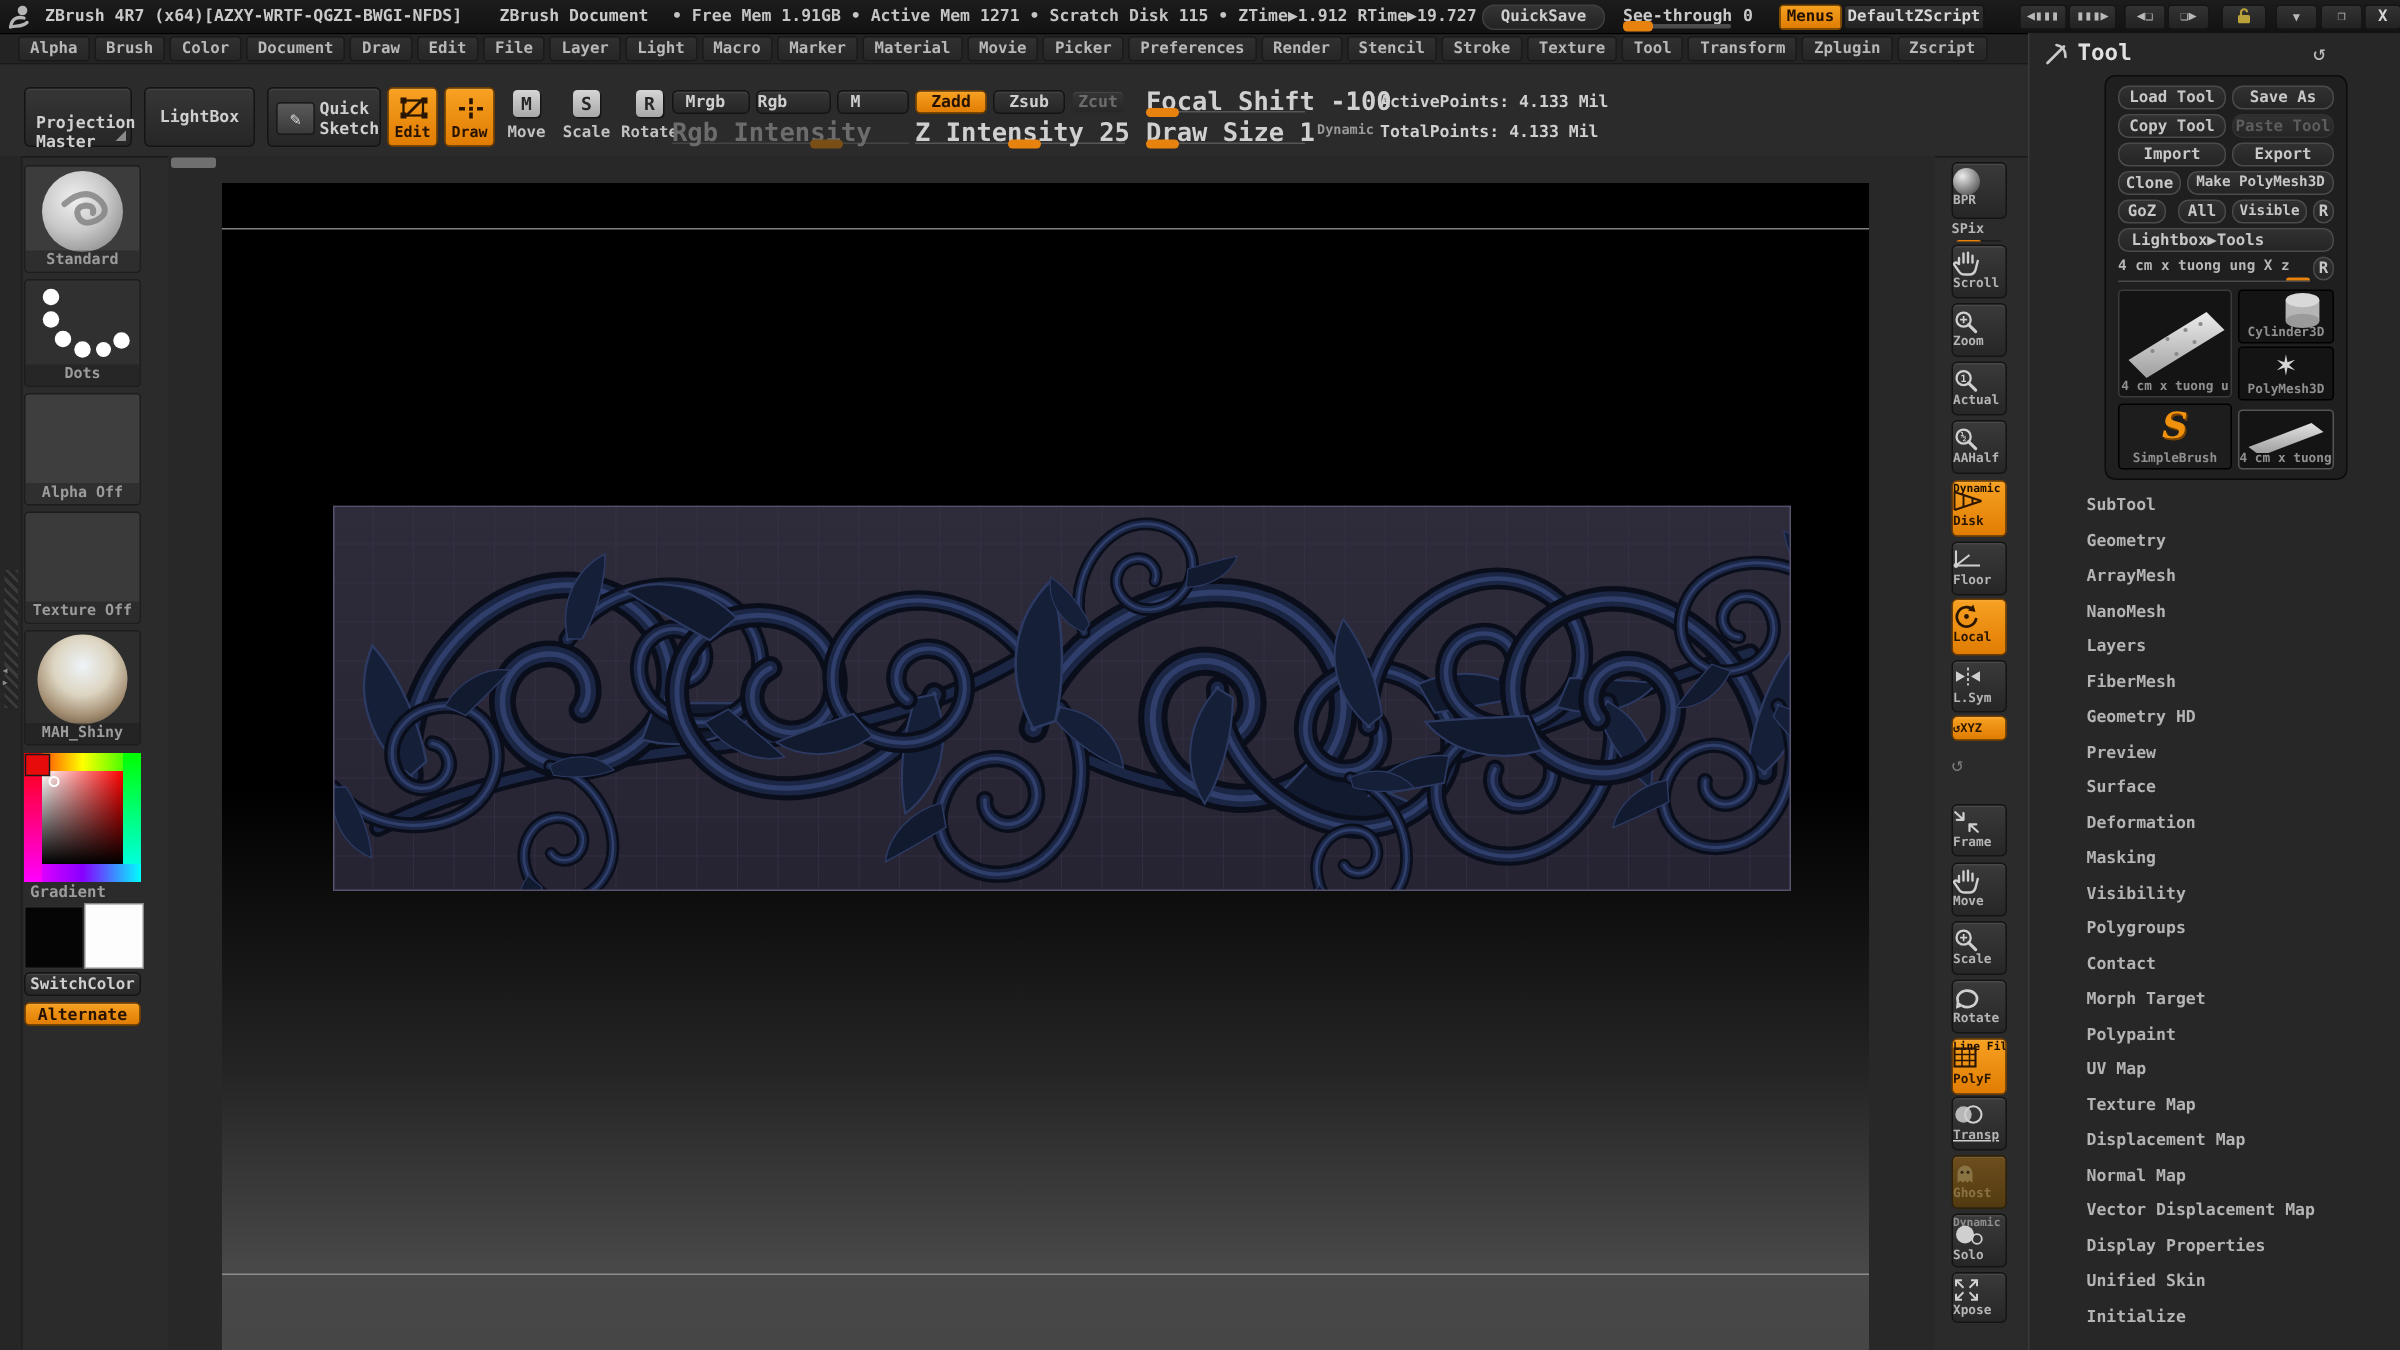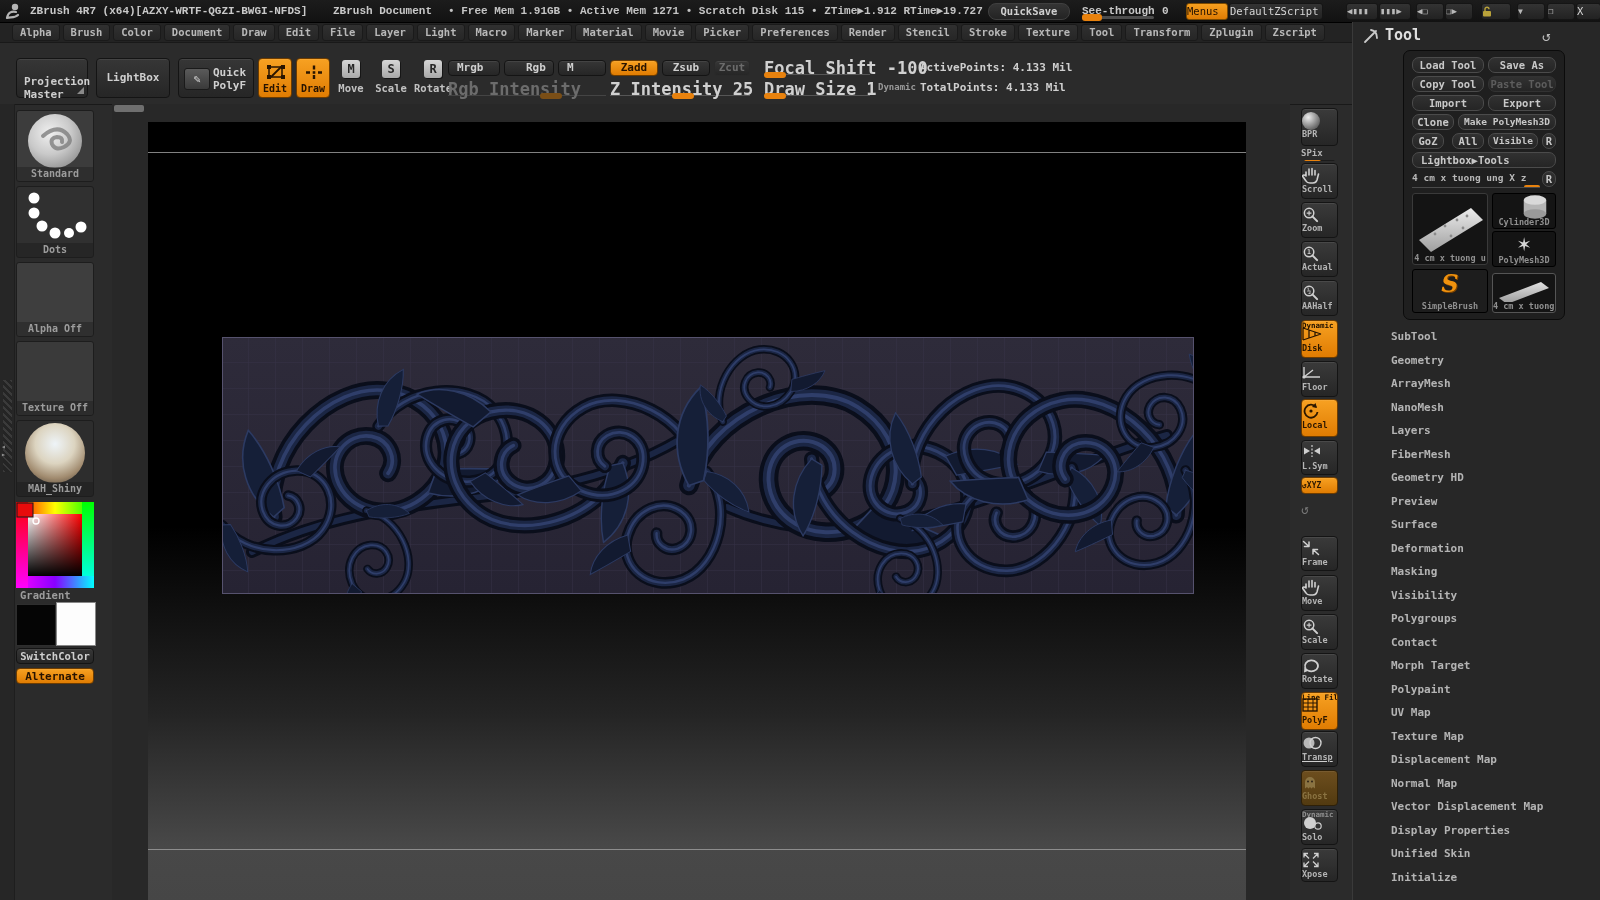--- a/index.html
+++ b/index.html
@@ -2,23 +2,23 @@
 <html><head>
 <meta charset="utf-8">
 <style>
   html,body{margin:0;padding:0;background:#2b2b2b;width:1600px;height:900px;overflow:hidden;
     font-family:"DejaVu Sans Mono","Liberation Mono",monospace;-webkit-font-smoothing:antialiased;}
   .abs{position:absolute;}
   .stage{position:relative;width:1600px;height:900px;background:#2b2b2b;}
 
   
   .titlebar{left:0;top:0;width:1600px;height:22px;background:linear-gradient(#1c1c1c,#121212);border-bottom:1px solid #000;color:#c9c9c9;font-size:11px;font-weight:bold;}
-  .tbtext{position:absolute;top:0;line-height:22px;white-space:nowrap;font-family:Liberation Mono, monospace;}
+  .tbtext{position:absolute;top:0;line-height:22px;white-space:nowrap;}
   .tbbtn{position:absolute;top:3px;height:15px;line-height:15px;text-align:center;background:linear-gradient(#343434,#232323);border:1px solid #3f3f3f;border-radius:8px;color:#cfcfcf;font-size:10.5px;font-weight:bold;}
-  .tbsq{position:absolute;top:3px;height:15px;line-height:15px;text-align:left;background:linear-gradient(#333,#222);border:1px solid #151515;border-radius:3px;color:#b9b9b9;font-size:9px;font-weight:normal;}
+  .tbsq{position:absolute;top:3px;height:15px;line-height:15px;text-align:center;background:linear-gradient(#333,#222);border:1px solid #151515;border-radius:3px;color:#b9b9b9;font-size:9px;font-weight:bold;}
   .menus-btn{background:linear-gradient(#f6a01f,#df7c04);border:1px solid #7c4a00;color:#231100;border-radius:3px;}
   .seetrack{position:absolute;height:3px;background:#4d4d4d;border-radius:2px;}
   .seehandle{position:absolute;height:7px;width:20px;background:#e8820e;border-radius:3px;}
 
   
   .menubar{left:0;top:23px;width:1352px;height:20px;background:#232323;border-bottom:1px solid #191919;display:flex;align-items:center;padding-left:12px;box-sizing:border-box;}
   .menuitem{background:linear-gradient(#303030,#262626);border:1px solid #1a1a1a;border-radius:3px;color:#b8b8b8;font-size:10.5px;font-weight:bold;padding:1px 7px 2px;margin-right:3px;white-space:nowrap;}
 
   
   .shelf{left:0;top:43px;width:1352px;height:61px;background:#2b2b2b;border-bottom:1px solid #191919;}
@@ -141,21 +141,21 @@
 
   <div class="abs btn bigbtn" style="left:16px;top:58px;width:72px;height:40px;padding:16px 0 0 7px">
     <span style="display:block;width:64px">Projection Master</span>
     <div class="cornertri"></div>
   </div>
   <div class="abs btn bigbtn" style="left:96px;top:58px;width:74px;height:40px;line-height:38px;text-align:center">
     <span>LightBox</span>
   </div>
   <div class="abs btn bigbtn" style="left:178px;top:58px;width:76px;height:40px">
     <span class="abs" style="left:5px;top:9px;width:24px;height:20px;background:linear-gradient(#5a5a5a,#3a3a3a);border:1px solid #1a1a1a;border-radius:3px;text-align:center;line-height:20px;font-size:12px;color:#ddd">✎</span>
-    <span class="abs" style="left:34px;top:7px;width:40px;text-align:left">Quick PolyF</span>
+    <span class="abs" style="left:34px;top:7px;width:40px;text-align:left">Quick Sketch</span>
   </div>
 
   <div class="abs btn orange" style="left:258px;top:58px;width:34px;height:40px">
     <svg class="abs" style="left:7px;top:5px" width="20" height="16" viewBox="0 0 20 16">
       <rect x="3" y="3" width="13" height="10" fill="none" stroke="#2a1500" stroke-width="1.5"></rect>
       <rect x="1" y="1" width="4" height="4" fill="#2a1500"></rect>
         <rect x="15" y="1" width="4" height="4" fill="#2a1500"></rect>
       <rect x="1" y="11" width="4" height="4" fill="#2a1500"></rect>
         <rect x="15" y="11" width="4" height="4" fill="#2a1500"></rect>
       <line x1="5" y1="13" x2="16" y2="2" stroke="#2a1500" stroke-width="1.8"></line>
@@ -171,21 +171,21 @@
   </div>
 
   <div class="mtile abs" style="left:342px;top:60px">M</div>
   <div class="mlab abs" style="left:329px;top:82px">Move</div>
   <div class="mtile abs" style="left:382px;top:60px">S</div>
   <div class="mlab abs" style="left:369px;top:82px">Scale</div>
   <div class="mtile abs" style="left:424px;top:60px">R</div>
   <div class="mlab abs" style="left:411px;top:82px">Rotate</div>
 
   <div class="abs btn smbtn" style="left:448px;top:60px;width:52px;text-align:left;padding-left:8px">Mrgb</div>
-  <div class="abs btn smbtn" style="left:504px;top:60px;width:50px;text-align:left;padding-left:21px">Rgb</div>
+  <div class="abs btn smbtn" style="left:504px;top:60px;width:50px;text-align:left;padding-left:0">Rgb</div>
   <div class="abs btn smbtn" style="left:558px;top:60px;width:48px;text-align:left;padding-left:8px">M</div>
   <div class="abs sl dim" style="left:448px;top:79px;width:158px;height:16px">
     <span>Rgb Intensity</span>
     <div class="hd" style="left:92px"></div>
   </div>
 
   <div class="abs btn orange smbtn" style="left:610px;top:60px;width:48px">Zadd</div>
   <div class="abs btn smbtn" style="left:662px;top:60px;width:48px">Zsub</div>
   <div class="abs btn dimtxt smbtn" style="left:714px;top:60px;width:36px;border-color:#2a2a2a">Zcut</div>
   <div class="abs sl" style="left:610px;top:79px;width:140px;height:16px">

